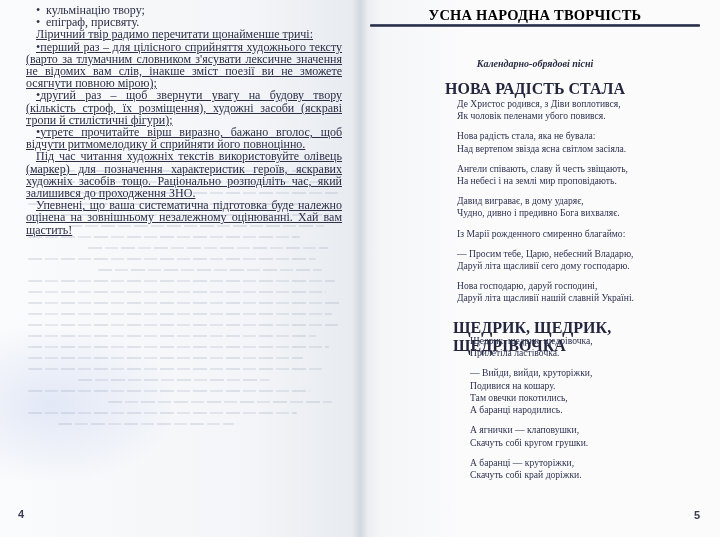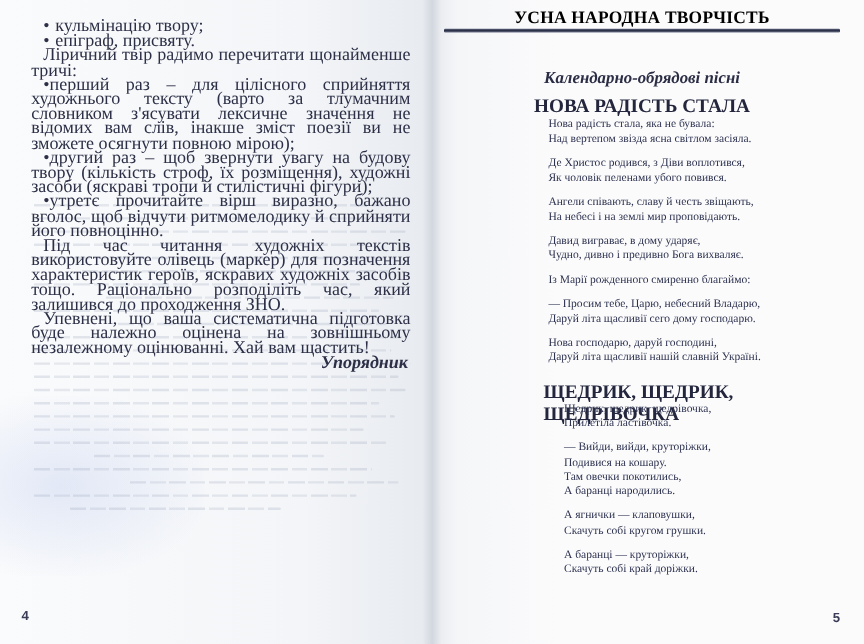--- a/index.html
+++ b/index.html
@@ -32,27 +32,27 @@
       background: repeating-linear-gradient(90deg, rgba(140,150,175,0.22) 0 14px, rgba(0,0,0,0) 14px 17px, rgba(140,150,175,0.18) 17px 30px, rgba(0,0,0,0) 30px 33px);
     }
     .blue-smudge {
       position: absolute; left: -30px; top: 330px; width: 200px; height: 150px;
       background: radial-gradient(ellipse at 40% 50%, rgba(110,140,220,0.16) 0%, rgba(110,140,220,0.06) 50%, rgba(0,0,0,0) 75%);
       pointer-events: none;
     }
 
     
     .left-text {
-      position: absolute; left: 26px; top: 16px; width: 316px;
-      font-size: 15px; line-height: 12.2px; color: #2c2f46;
+      position: absolute; left: 26px; top: 4px; width: 316px;
+      font-size: 12px; line-height: 12.2px; color: #2c2f46;
       text-align: justify;
     }
     .bullet { padding-left: 10px; text-indent: 0; }
     .bullet .dot { display: inline-block; width: 10px; margin-left: 0; }
-    .indent { text-indent: 10px; }
+    .indent { text-indent: 10px; text-decoration: underline; }
     .left-text p { margin: 0; }
     .signature {
       text-align: right; font-style: italic; font-weight: bold; margin-top: 6px; padding-right: 2px;
     }
 
     .page-num {
       position: absolute; font-family: "Liberation Sans", "DejaVu Sans", sans-serif;
       font-weight: bold; font-size: 11px; color: #3a3d55;
     }
     .num-left { left: 18px; top: 508px; }
@@ -63,21 +63,21 @@
       position: absolute; left: 370px; top: 7px; width: 330px;
       text-align: center; font-weight: bold; font-size: 14.5px; letter-spacing: 0.2px; color: #000000;
     }
     .header-rule {
       position: absolute; left: 370px; top: 24px; width: 330px; height: 3px;
       background: linear-gradient(180deg, #5a6077 0%, #2a2f48 50%, #6f748a 100%);
       border-radius: 1px;
     }
     .subsection {
       position: absolute; left: 370px; top: 58px; width: 330px;
-      text-align: center; font-style: italic; font-weight: bold; font-size: 14px; color: #2a2d44;
+      text-align: center; font-style: italic; font-weight: bold; font-size: 10px; color: #2a2d44;
     }
     .song-title {
       position: absolute; font-weight: bold; font-size: 16px; color: #23263d;
     }
     .song1-title { left: 370px; top: 80px; width: 330px; text-align: center; }
     .song2-title { left: 453px; top: 319px; }
 
     .stanza-block {
       position: absolute; font-size: 9.6px; line-height: 12.3px; color: #2e3350;
     }
@@ -122,43 +122,42 @@
 
     <div class="left-text">
       <p class="bullet"><span class="dot">•</span><span>кульмінацію твору;</span></p>
       <p class="bullet"><span class="dot">•</span><span>епіграф, присвяту.</span></p>
       <p class="indent">Ліричний твір радимо перечитати щонайменше тричі:</p>
       <p class="indent"><span class="dot">•</span><span>перший раз – для цілісного сприйняття художнього тексту (варто за тлумачним словником з'ясувати лексичне значення не відомих вам слів, інакше зміст поезії ви не зможете осягнути повною мірою);</span></p>
       <p class="indent"><span class="dot">•</span><span>другий раз – щоб звернути увагу на будову твору (кількість строф, їх розміщення), художні засоби (яскраві тропи й стилістичні фігури);</span></p>
       <p class="indent"><span class="dot">•</span><span>утретє прочитайте вірш виразно, бажано вголос, щоб відчути ритмомелодику й сприйняти його повноцінно.</span></p>
       <p class="indent">Під час читання художніх текстів використовуйте олівець (маркер) для позначення характеристик героїв, яскравих художніх засобів тощо. Раціонально розподіліть час, який залишився до проходження ЗНО.</p>
       <p class="indent">Упевнені, що ваша систематична підготовка буде належно оцінена на зовнішньому незалежному оцінюванні. Хай вам щастить!</p>
-      <p class="signature">Упорядник</p>
     </div>
 
     <div class="page-num num-left">4</div>
   </div>
 
   <div class="page page-right"></div>
 
   <div class="gutter"></div>
 
   <div class="section-header">УСНА НАРОДНА ТВОРЧІСТЬ</div>
   <div class="header-rule"></div>
   <div class="subsection">Календарно-обрядові пісні</div>
 
   <div class="song-title song1-title">НОВА РАДІСТЬ СТАЛА</div>
   <div class="stanza-block song1">
     <div class="stanza">
+      <span class="ln">Де Христос родився, з Діви воплотився,</span>
+      <span class="ln">Як чоловік пеленами убого повився.</span>
+    </div>
+    <div class="stanza">
       <span class="ln">Нова радість стала, яка не бувала:</span>
       <span class="ln">Над вертепом звізда ясна світлом засіяла.</span>
-    </div>
-    <div class="stanza">
-      <span class="ln">Де Христос родився, з Діви воплотився,</span>
-      <span class="ln">Як чоловік пеленами убого повився.</span>
     </div>
     <div class="stanza">
       <span class="ln">Ангели співають, славу й честь звіщають,</span>
       <span class="ln">На небесі і на землі мир проповідають.</span>
     </div>
     <div class="stanza">
       <span class="ln">Давид виграває, в дому ударяє,</span>
       <span class="ln">Чудно, дивно і предивно Бога вихваляє.</span>
     </div>
     <div class="stanza">

